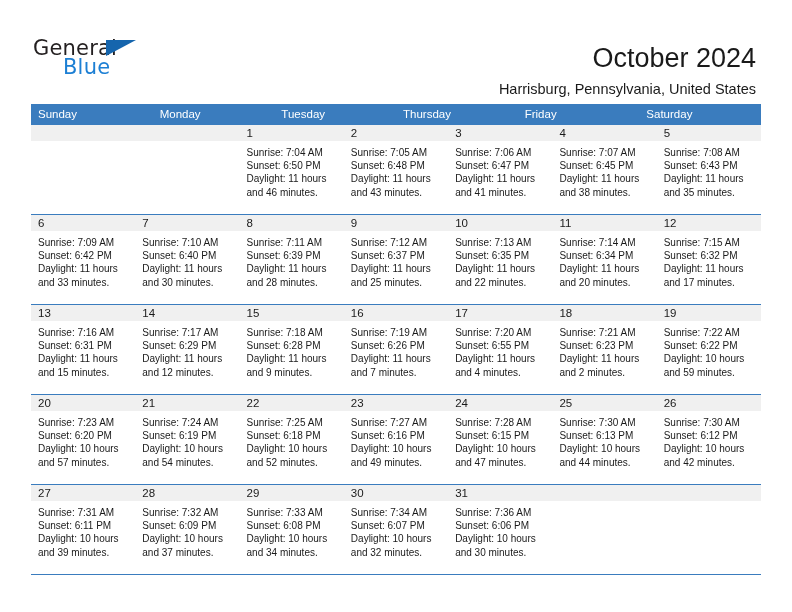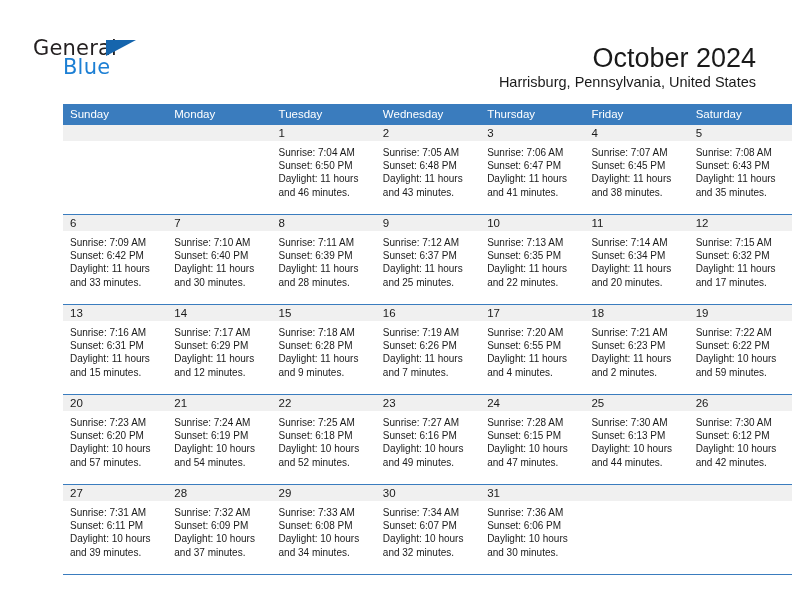--- a/index.html
+++ b/index.html
@@ -68,33 +68,33 @@
     text-align: right;
   }
   .cal-title {
     font-size: 27px;
     color: #1a1a1a;
     font-weight: normal;
     line-height: 32px;
     white-space: nowrap;
   }
   .cal-subtitle {
+    margin-top: 7px;
     font-size: 14.5px;
     color: #1a1a1a;
     line-height: 17px;
     white-space: nowrap;
   }
 
   
   .calendar {
     position: absolute;
     left: 31px;
     top: 104px;
     width: 730px;
-    margin-left: 32px;
   }
   .dow-row {
     display: flex;
     background: #3a7cbe;
     height: 21px;
   }
   .dow {
     flex: 1 1 0;
     color: #ffffff;
     font-size: 11.5px;
@@ -156,21 +156,20 @@
       <div class="cal-subtitle">Harrisburg, Pennsylvania, United States</div>
     </div>
 
   </div>
 
   <div class="calendar">
     <div class="dow-row">
       <div class="dow">Sunday</div>
       <div class="dow">Monday</div>
       <div class="dow">Tuesday</div>
-      <div class="dow">Wednesday</div>
       <div class="dow">Thursday</div>
       <div class="dow">Friday</div>
       <div class="dow">Saturday</div>
     </div>
     <div id="weeks-container">
         <div class="week first">
           <div class="cell empty">
             <div class="cell-daynum"></div>
             <div class="cell-body">
               <div class="cell-line"></div>

